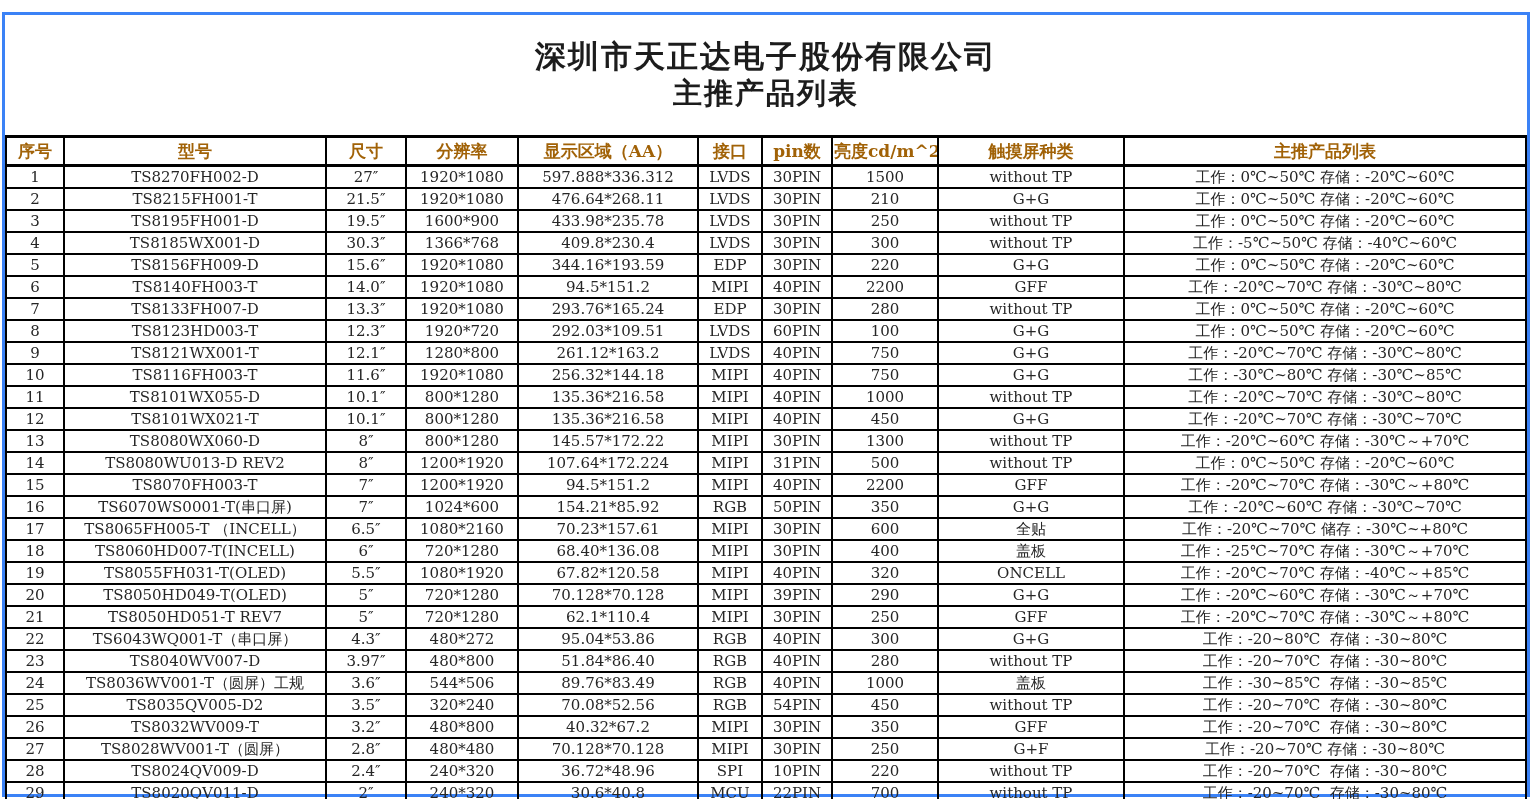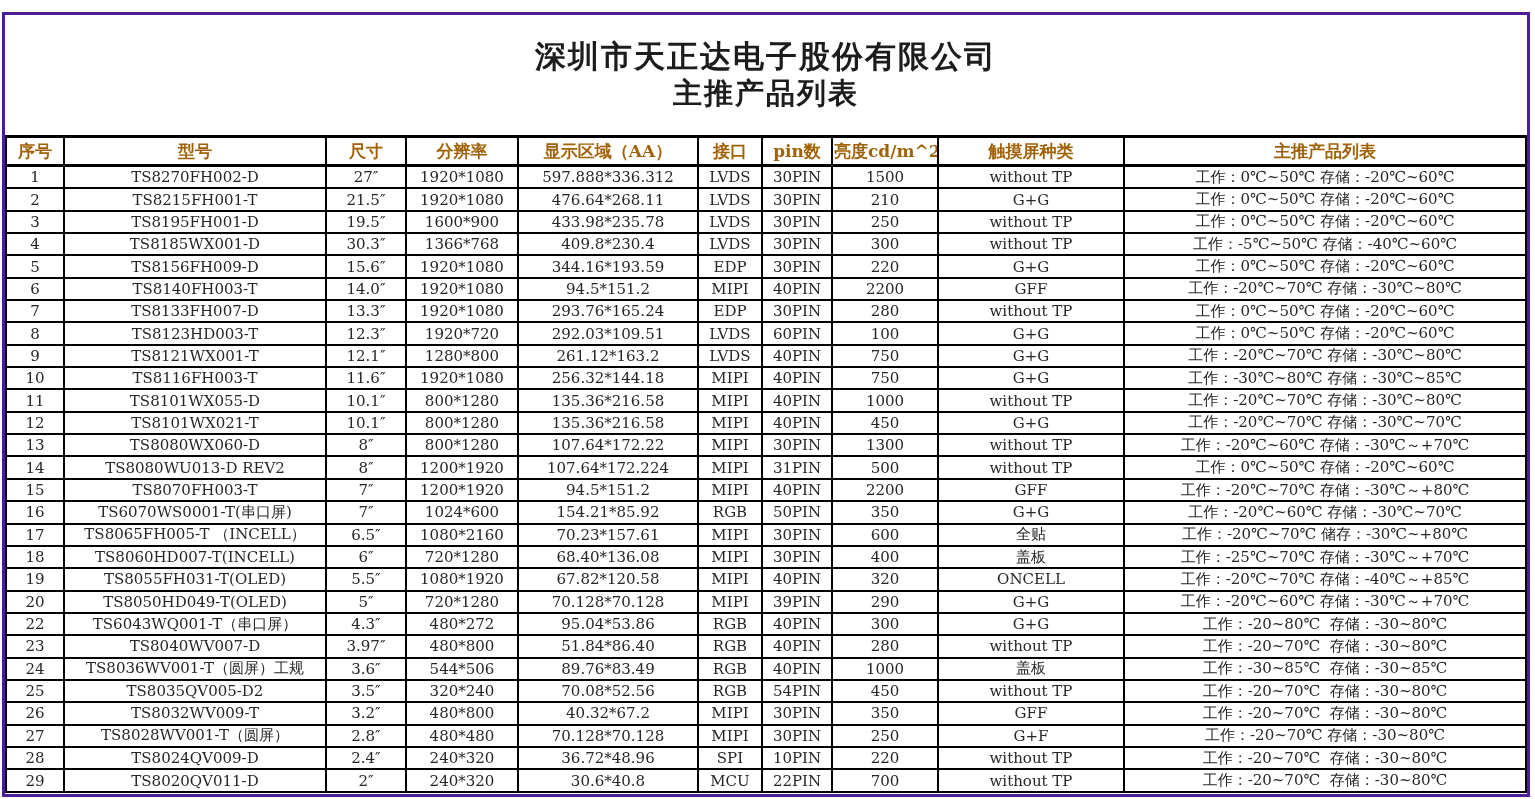--- a/index.html
+++ b/index.html
@@ -11,21 +11,21 @@
     font-family: "DejaVu Serif", "Liberation Serif", serif;
     color: #1c1c1c;
     overflow: hidden;
   }
   .sheet {
     position: absolute;
     left: 2px;
     top: 12px;
     width: 1528px;
     height: 785px;
-    border: 3px solid #4c1d95;
+    border: 3px solid #3b82f6;
     box-sizing: border-box;
     background: #ffffff;
   }
   .title-block {
     height: 120px;
     text-align: center;
     padding-top: 22px;
     box-sizing: border-box;
   }
   .title-line1 {
@@ -258,21 +258,21 @@
           <td>40PIN</td>
           <td>450</td>
           <td>G+G</td>
           <td>工作：-20℃~70℃ 存储：-30℃~70℃</td>
         </tr>
         <tr>
           <td>13</td>
           <td>TS8080WX060-D</td>
           <td>8″</td>
           <td>800*1280</td>
-          <td>107.64*172.22</td>
+          <td>145.57*172.22</td>
           <td>MIPI</td>
           <td>30PIN</td>
           <td>1300</td>
           <td>without TP</td>
           <td>工作：-20℃~60℃ 存储：-30℃～+70℃</td>
         </tr>
         <tr>
           <td>14</td>
           <td>TS8080WU013-D REV2</td>
           <td>8″</td>
@@ -350,20 +350,32 @@
           <td>5″</td>
           <td>720*1280</td>
           <td>70.128*70.128</td>
           <td>MIPI</td>
           <td>39PIN</td>
           <td>290</td>
           <td>G+G</td>
           <td>工作：-20℃~60℃ 存储：-30℃～+70℃</td>
         </tr>
         <tr>
+          <td>21</td>
+          <td>TS8050HD051-T REV7</td>
+          <td>5″</td>
+          <td>720*1280</td>
+          <td>62.1*110.4</td>
+          <td>MIPI</td>
+          <td>30PIN</td>
+          <td>250</td>
+          <td>GFF</td>
+          <td>工作：-20℃~70℃ 存储：-30℃～+80℃</td>
+        </tr>
+        <tr>
           <td>22</td>
           <td>TS6043WQ001-T（串口屏）</td>
           <td>4.3″</td>
           <td>480*272</td>
           <td>95.04*53.86</td>
           <td>RGB</td>
           <td>40PIN</td>
           <td>300</td>
           <td>G+G</td>
           <td>工作：-20~80℃  存储：-30~80℃</td>

